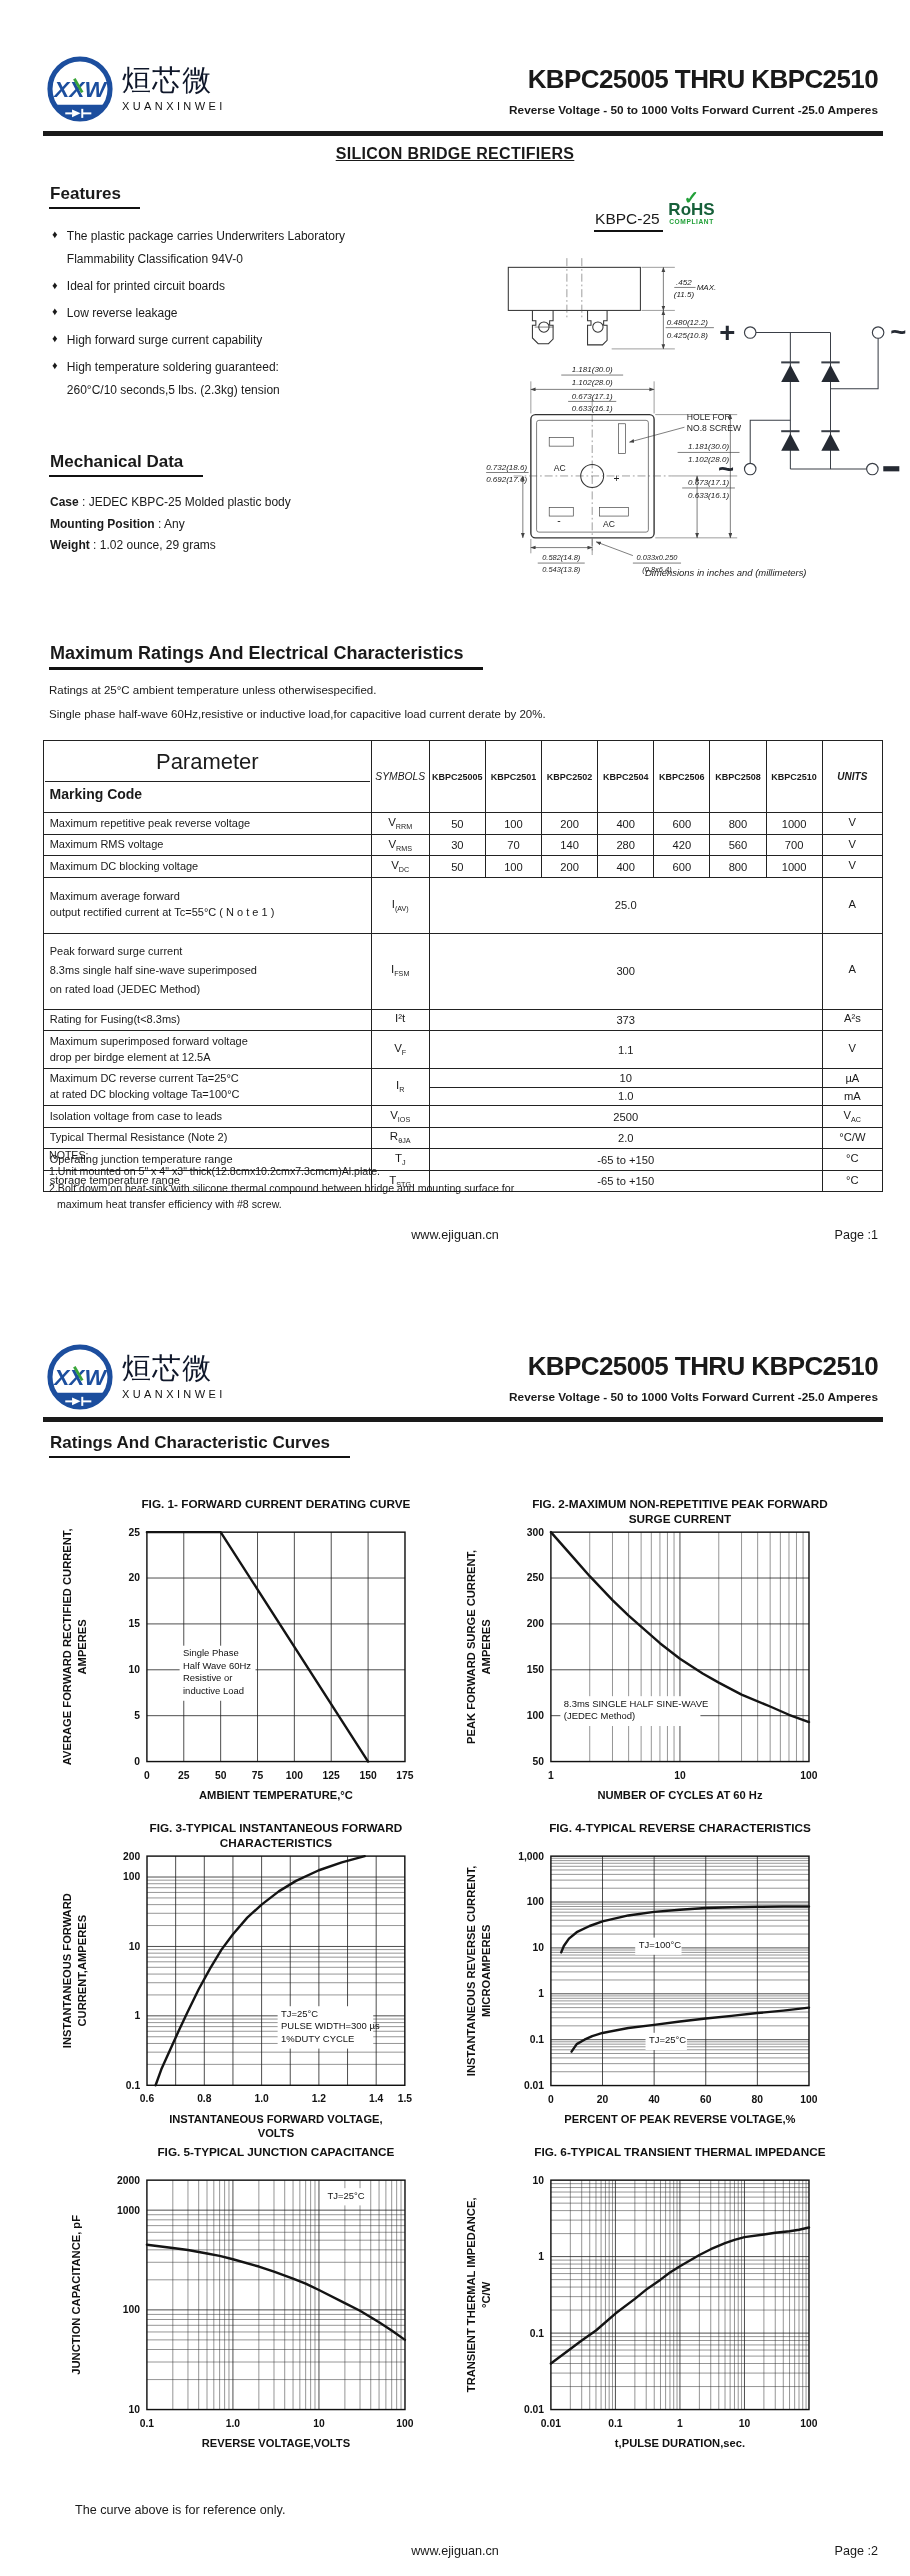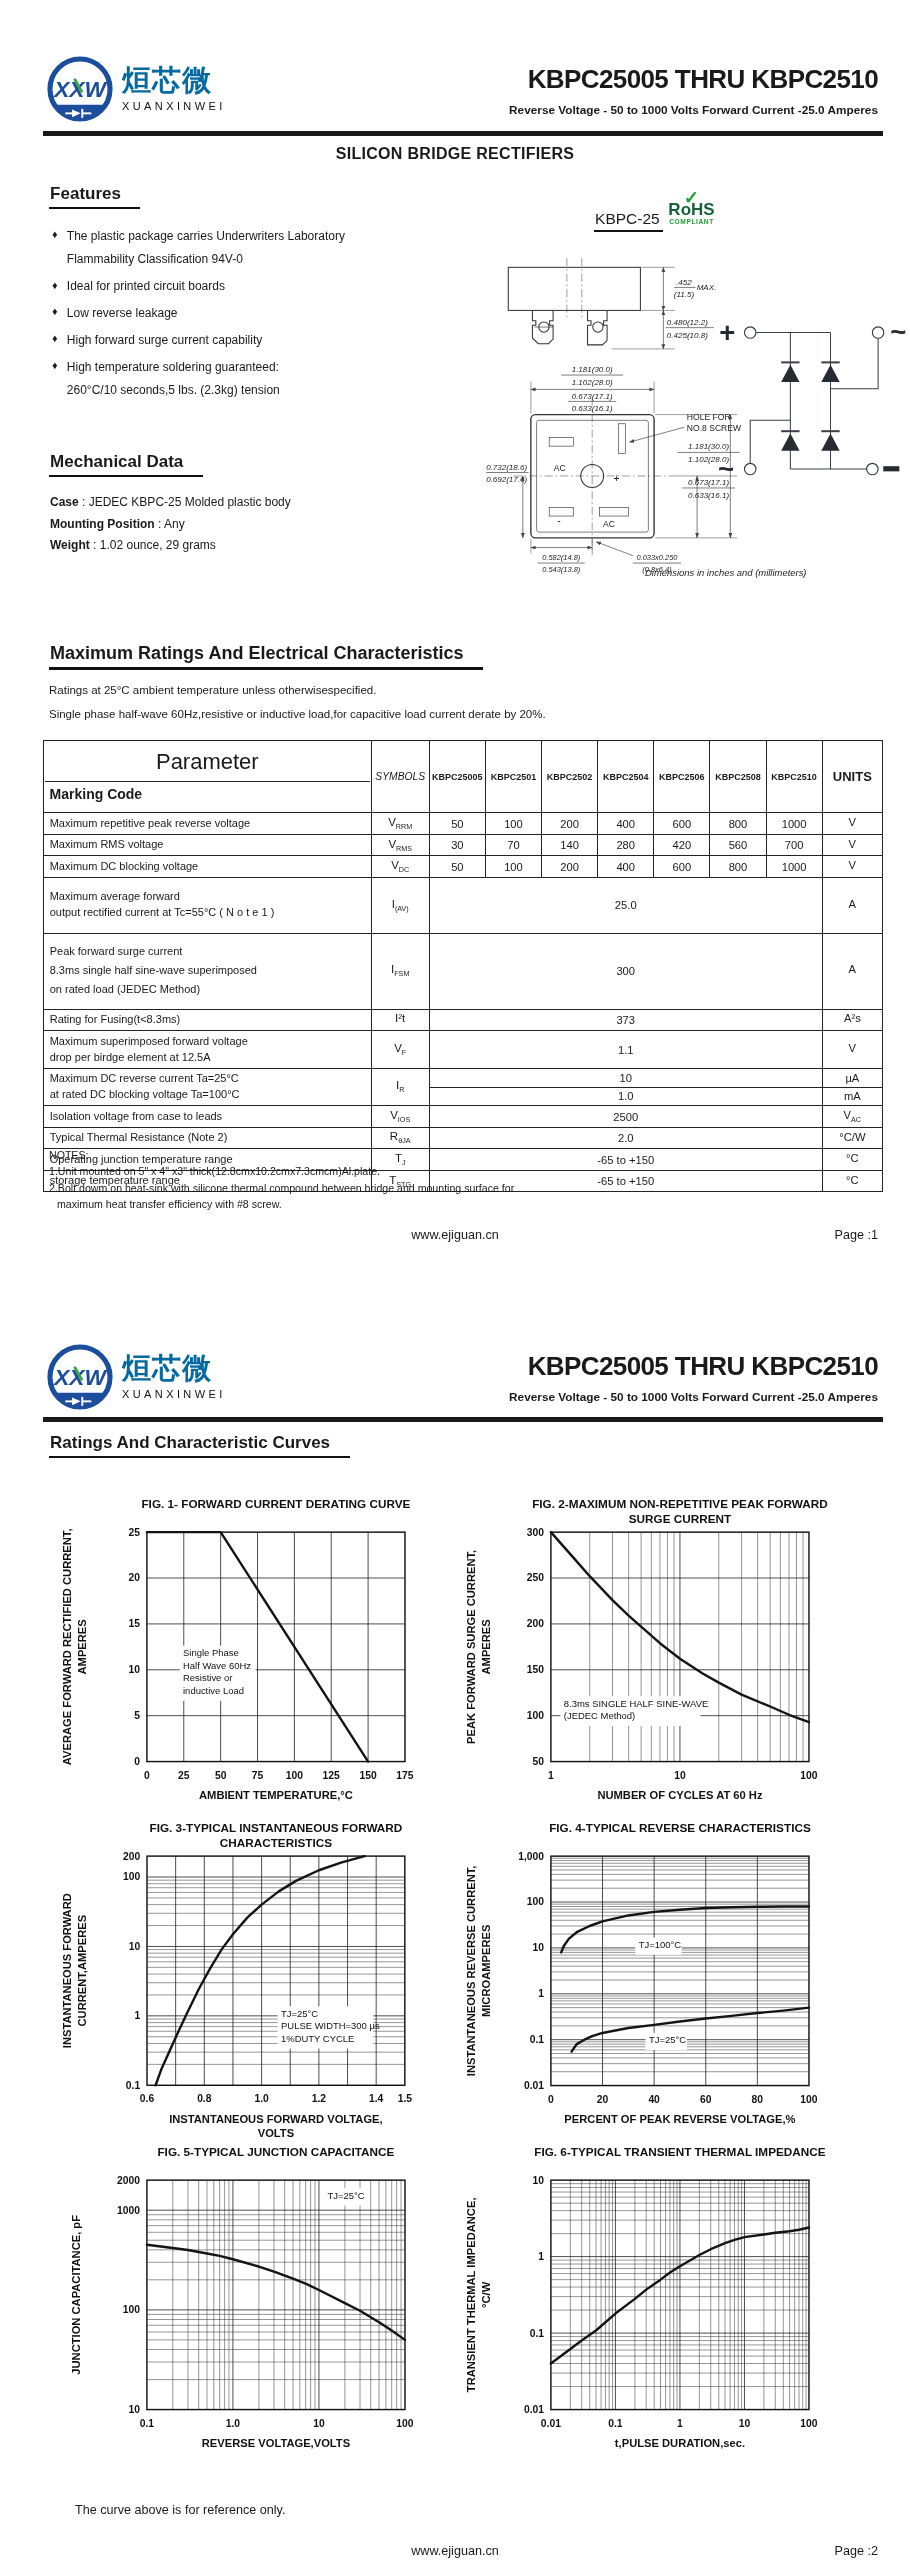--- a/index.html
+++ b/index.html
@@ -1,27 +1,27 @@
 <!DOCTYPE html>
 <html style="font-size:9.2px"><head>
 <meta charset="utf-8">
 <style>
   html,body{margin:0;padding:0;background:#e8e8e8;}
   .sheet{position:relative;width:910px;height:2576px;background:#ffffff;margin:0 auto;
          font-family:"Liberation Sans",sans-serif;color:#1a1a1a;overflow:hidden;}
   .abs{position:absolute;}
   
   .logo{display:flex;align-items:center;gap:8px;}
-  .logo-zh{font-size:29px;font-weight:700;color:#0369a1;line-height:1;letter-spacing:1.1px;}
+  .logo-zh{font-size:29px;font-weight:400;color:#0f172a;line-height:1;letter-spacing:1.1px;}
   .logo-en{font-size:11px;font-weight:500;color:#111;letter-spacing:3.4px;margin-top:4.6px;}
   .titleblock{width:482px;text-align:right;}
   .h1{font-size:26px;font-weight:700;letter-spacing:-0.6px;white-space:nowrap;}
   .h1sub{font-size:11.8px;font-weight:700;margin-top:8px;}
   .rule{height:4.6px;background:#1a1a1a;width:840px;left:43px;}
-  .docheading{width:910px;text-align:center;font-size:16px;font-weight:700;letter-spacing:0.3px;}
+  .docheading{width:910px;text-align:center;font-size:16px;font-weight:700;letter-spacing:0.3px;text-decoration:underline;}
   
   .sech{font-size:17px;font-weight:700;border-bottom:2.9px solid #111;padding:0 19.5px 3.4px 1.1px;display:inline-block;}
   .sech.big{font-size:18px;border-bottom-width:3.4px;}
   
   .featlist{width:413px;}
   .feat{display:flex;margin-bottom:3.4px;}
   .diamond{font-size:11px;margin:3.4px 9.2px 0 0;}
   .ftext{font-size:12px;line-height:1.95;white-space:pre-line;}
   
   .mrow{font-size:12px;line-height:1.8;}
@@ -34,21 +34,21 @@
   .kbpc{font-size:15.5px;font-weight:400;border-bottom:2.3px solid #111;padding:0 3.4px 1.7px 1.1px;}
   
   .cond{font-size:11.5px;}
   
   table.ratings{border-collapse:collapse;width:840px;border:1.7px solid #222;}
   table.ratings th,table.ratings td{border:1.1px solid #222;}
   .ph-top{font-size:22px;font-weight:400;text-align:center;padding:6.9px 3.4px 5.7px;border-bottom:1.1px solid #222;}
   .ph-bot{font-size:14px;font-weight:700;text-align:left;padding:4.6px 4.6px 9.2px;}
   th.symh{font-style:italic;font-weight:400;font-size:10.3px;}
   th.dev{font-size:9px;font-weight:700;padding:1.1px 0.6px;}
-  th.unith{font-size:13px;font-weight:700;}
+  th.unith{font-size:10px;font-weight:700;font-style:italic;}
   td.param{font-size:11px;text-align:left;padding:2.3px 5.7px;line-height:1.45;}
   .multiline{white-space:pre-line;}
   td.sym{font-size:11.5px;text-align:center;}
   td.sym sub,td.unit sub{font-size:7.2px;}
   td.v{font-size:11.2px;text-align:center;padding:2.9px 1.1px;}
   td.unit{font-size:11.2px;text-align:center;}
   tr.tall td{padding-top:8px;padding-bottom:9.2px;margin-top:18px;}
   tr.xtall td{padding-top:11.5px;padding-bottom:11.5px;}
   
   .notes{font-size:10.6px;line-height:1.55;}

